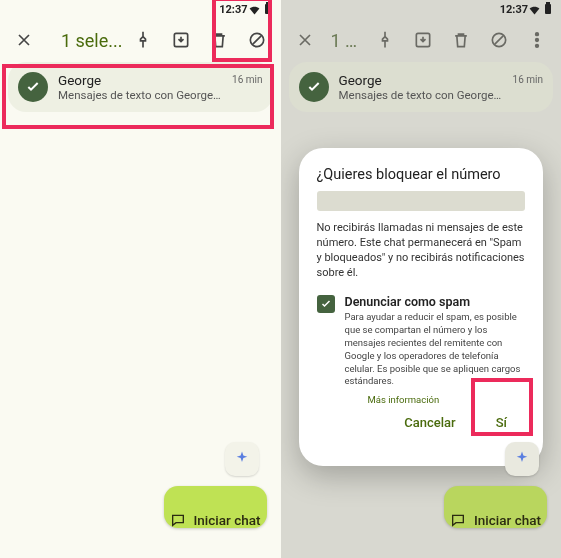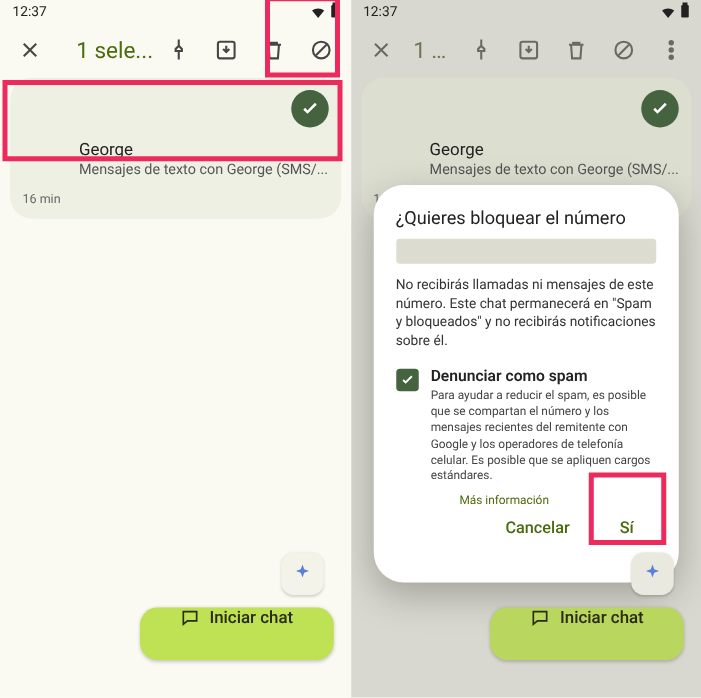--- a/index.html
+++ b/index.html
@@ -2,52 +2,52 @@
 <html><head>
 <meta charset="utf-8">
 <style>
   * { box-sizing: border-box; margin: 0; padding: 0; font-family: Roboto, -apple-system, "Segoe UI", sans-serif; }
   body { width: 561px; height: 558px; display: flex; background: #fff; }
   .screen { width: 280.5px; height: 558px; position: relative; overflow: hidden; }
   .screen.left  { background: #fafaf2; }
   .screen.right { background: #d8d8d0; }
 
   
-  .status { height: 18px; display: flex; justify-content: space-between; align-items: center; padding: 0 10px; font-size: 11px; font-weight: 400; color: #222; }
+  .status { height: 18px; display: flex; justify-content: flex-end; align-items: center; padding: 0 10px; font-size: 11px; font-weight: 700; color: #222; }
   .status-right { display: flex; align-items: center; gap: 4px; }
   .batt { width: 6px; height: 10px; background: #222; border-radius: 1px; position: relative; }
   .batt::before { content:""; position:absolute; top:-2px; left:1px; width:4px; height:2px; background:#222; }
 
   
   .appbar { height: 44px; display: flex; align-items: center; padding: 0 6px; gap: 2px; }
   .appbar .title { flex: 1; color: #4a6b0d; font-size: 18px; font-weight: 400; margin-left: 6px; white-space: nowrap; overflow: hidden; text-overflow: ellipsis; text-align: right; }
   .ib { width: 36px; height: 36px; display: flex; align-items: center; justify-content: center; border-radius: 50%; color: #454545; }
   .ib svg { width: 20px; height: 20px; stroke: currentColor; fill: none; stroke-width: 2; }
 
   .screen.right .appbar .title { color: #6b7a55; }
   .screen.right .ib { color: #6a6a64; }
   .screen.right .status { color: #222; }
 
   
-  .conv { margin: 0 8px; padding: 10px 10px; border-radius: 18px; display: flex; align-items: flex-end; gap: 10px; flex-direction: column; }
+  .conv { margin: 0 8px; padding: 10px 10px; border-radius: 18px; display: flex; align-items: center; gap: 10px; }
   .screen.left  .conv { background: #eef0e3; }
   .screen.right .conv { background: #dcded0; }
   .avatar { width: 30px; height: 30px; border-radius: 50%; background: #45633f; display: flex; align-items: center; justify-content: center; color: #fff; }
   .avatar svg { width: 16px; height: 16px; stroke: #fff; fill: none; stroke-width: 3; }
   .conv-main { flex: 1; min-width: 0; }
   .conv-name { font-size: 13.5px; color: #222; }
   .conv-sub  { font-size: 11.5px; color: #555; white-space: nowrap; overflow: hidden; text-overflow: ellipsis; }
   .conv-time { font-size: 10px; color: #666; align-self: flex-start; margin-top: 2px; }
 
   
   .sparkle { position: absolute; right: 22px; bottom: 82px; width: 34px; height: 34px; border-radius: 10px; display: flex; align-items: center; justify-content: center; box-shadow: 0 1px 2px rgba(0,0,0,.15); }
   .screen.left  .sparkle { background: #f3f3e9; }
   .screen.right .sparkle { background: #e9e9df; }
   .sparkle svg { width: 18px; height: 18px; }
-  .fab { position: absolute; right: 14px; bottom: 30px; padding: 0 32px; height: 42px; border-radius: 14px; display: flex; align-items: flex-start; gap: 8px; font-size: 13.5px; font-weight: 500; color: #2b2b11; box-shadow: 0 1px 3px rgba(0,0,0,.2); }
+  .fab { position: absolute; right: 14px; bottom: 30px; padding: 0 6px; height: 42px; border-radius: 14px; display: flex; align-items: flex-end; gap: 8px; font-size: 13.5px; font-weight: 500; color: #2b2b11; box-shadow: 0 1px 3px rgba(0,0,0,.2); }
   .screen.left  .fab { background: #bfe254; }
   .screen.right .fab { background: #b9d65e; }
   .fab svg { width: 16px; height: 16px; stroke: #2b2b11; fill: none; stroke-width: 2; }
 
   
   .dialog { position: absolute; left: 18px; right: 18px; top: 148px; background: #ffffff; border-radius: 24px; padding: 18px 18px 28px; box-shadow: 0 10px 30px rgba(0,0,0,.25); }
   .dialog h3 { font-size: 14.5px; font-weight: 400; color: #222; margin-bottom: 8px; }
   .num-slot { height: 20px; background: #dcdcd0; border-radius: 3px; margin-bottom: 10px; }
   .dialog p.desc { font-size: 11px; line-height: 1.35; color: #333; margin-bottom: 14px; }
   .cb-row { display: flex; gap: 10px; }

